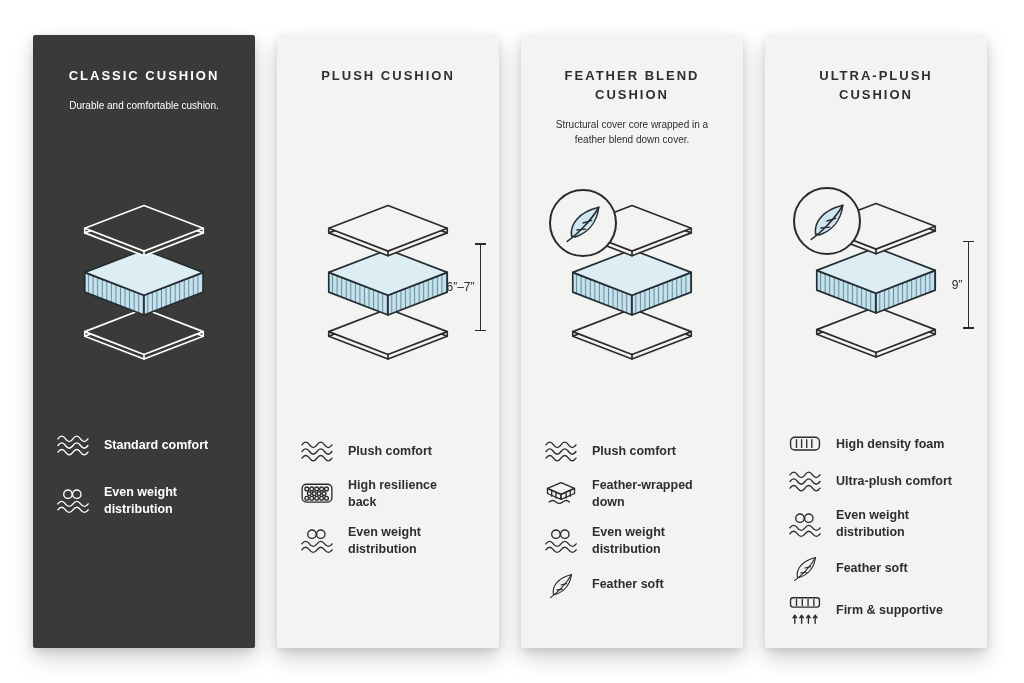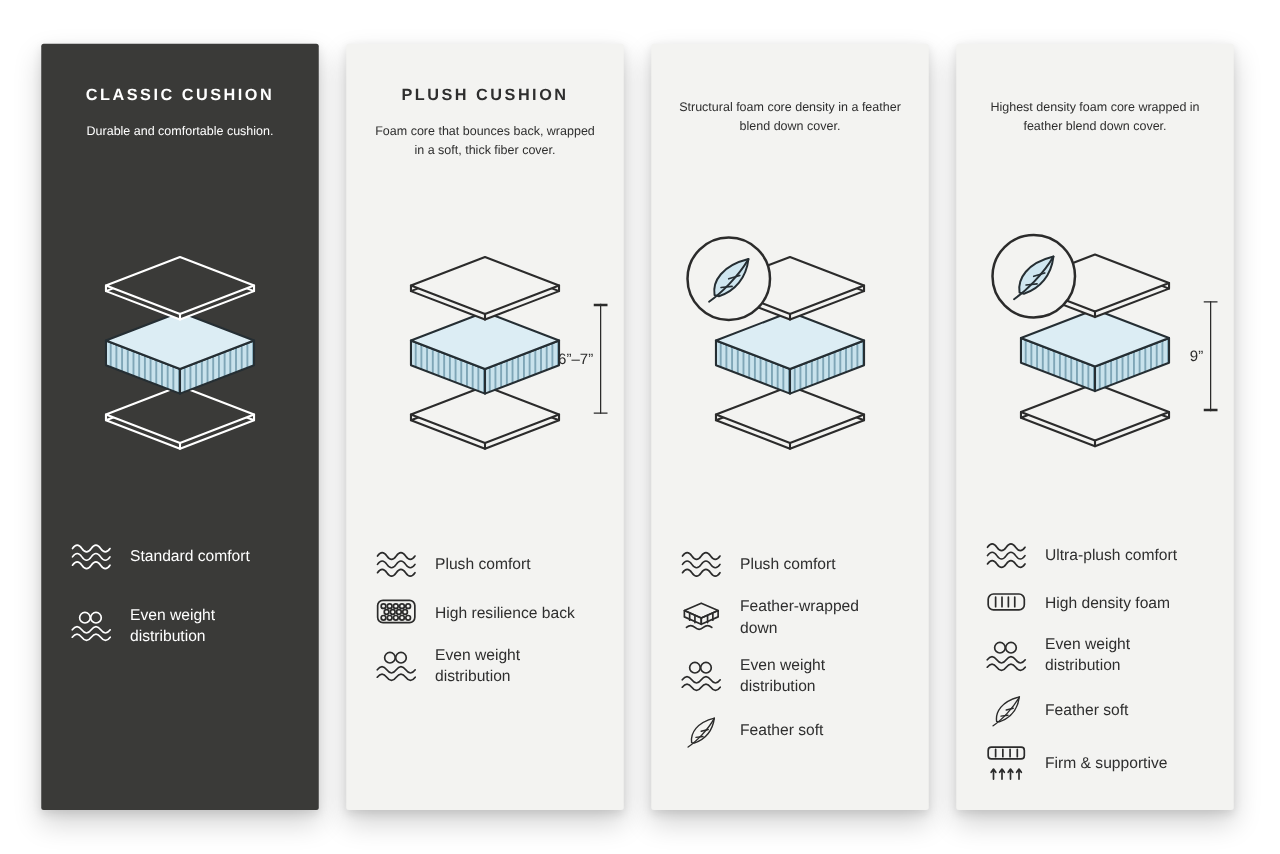--- a/index.html
+++ b/index.html
@@ -23,21 +23,21 @@
   .cushion .foamside{fill:url(#vhatch);stroke:#252e33;stroke-width:2.2;stroke-linejoin:round;}
   .badge{position:absolute;top:2px;left:8px;width:64px;height:64px;border-radius:50%;
          border:2px solid var(--line);background:var(--bg);
          display:flex;align-items:center;justify-content:center;}
   .dim{position:absolute;top:56px;right:-2px;display:flex;align-items:center;gap:5px;color:#2b2b2b;}
   .dim-label{font-size:12px;white-space:nowrap;}
   .dim-line{position:relative;width:1.5px;height:88px;background:#2b2b2b;}
   .dim-line::before,.dim-line::after{content:"";position:absolute;left:-4.5px;width:10.5px;height:1.5px;background:#2b2b2b;}
   .dim-line::before{top:0;}.dim-line::after{bottom:0;}
   .features{list-style:none;margin:26px 0 0;padding:0 0 0 2px;display:flex;
-            flex-direction:column;gap:13px;}
+            flex-direction:column;gap:13px;font-weight:bold;}
   .panel.dark .features{gap:26px;margin-top:20px;}
   .feature{display:flex;align-items:center;gap:13px;}
   .ficon{flex:0 0 36px;display:flex;justify-content:center;color:var(--line);}
   .flabel{font-size:12.5px;line-height:1.35;max-width:120px;}
   .defs-svg{position:absolute;width:0;height:0;}
   .icon-stroke{stroke:currentColor;fill:none;stroke-width:1.6;stroke-linecap:round;stroke-linejoin:round;}
 </style>
 </head>
 <body>
 
@@ -150,21 +150,20 @@
             </svg>
           </span>
         <span class="flabel">Even weight distribution</span>
       </li>
     </ul>
   </article>
 
   <article class="panel light">
     <div class="panel-head">
       <h2 class="panel-title">PLUSH CUSHION</h2>
-      <p class="panel-desc">Foam core that bounces back, wrapped in a soft, thick fiber cover.</p>
     </div>
     <div class="illus">
       <svg class="cushion" viewBox="0 0 200 212">
         <path class="plate" d="M100 148 L178 178 L100 208 L22 178 Z"></path>
         <path class="plate" d="M100 142 L178 172 L100 202 L22 172 Z"></path>
         <path class="edge" d="M22 172 L22 178 M178 172 L178 178 M100 202 L100 208"></path>
         <path class="foamside" d="M22 94 L22 120 L100 150 L100 124 Z"></path>
         <path class="foamside" d="M178 94 L178 120 L100 150 L100 124 Z"></path>
         <path class="foamtop" d="M100 64 L178 94 L100 124 L22 94 Z"></path>
         <path class="plate" d="M100 12 L178 42 L100 72 L22 42 Z"></path>
@@ -199,21 +198,22 @@
               <use href="#i-weight"></use>
             </svg>
           </span>
         <span class="flabel">Even weight distribution</span>
       </li>
     </ul>
   </article>
 
   <article class="panel light">
     <div class="panel-head">
-      <p class="panel-desc">Structural foam core density in a feather blend down cover.</p>
+      <h2 class="panel-title">FEATHER BLEND CUSHION</h2>
+      <p class="panel-desc">Structural cover core wrapped in a feather blend down cover.</p>
     </div>
     <div class="illus">
       <svg class="cushion" viewBox="0 0 200 212">
         <path class="plate" d="M100 148 L178 178 L100 208 L22 178 Z"></path>
         <path class="plate" d="M100 142 L178 172 L100 202 L22 172 Z"></path>
         <path class="edge" d="M22 172 L22 178 M178 172 L178 178 M100 202 L100 208"></path>
         <path class="foamside" d="M22 94 L22 120 L100 150 L100 124 Z"></path>
         <path class="foamside" d="M178 94 L178 120 L100 150 L100 124 Z"></path>
         <path class="foamtop" d="M100 64 L178 94 L100 124 L22 94 Z"></path>
         <path class="plate" d="M100 12 L178 42 L100 72 L22 42 Z"></path>
@@ -257,21 +257,21 @@
               <use href="#i-feather"></use>
             </svg>
           </span>
         <span class="flabel">Feather soft</span>
       </li>
     </ul>
   </article>
 
   <article class="panel light">
     <div class="panel-head">
-      <p class="panel-desc">Highest density foam core wrapped in feather blend down cover.</p>
+      <h2 class="panel-title">ULTRA-PLUSH CUSHION</h2>
     </div>
     <div class="illus">
       <svg class="cushion" viewBox="0 0 200 212">
         <path class="plate" d="M100 148 L178 178 L100 208 L22 178 Z"></path>
         <path class="plate" d="M100 142 L178 172 L100 202 L22 172 Z"></path>
         <path class="edge" d="M22 172 L22 178 M178 172 L178 178 M100 202 L100 208"></path>
         <path class="foamside" d="M22 94 L22 120 L100 150 L100 124 Z"></path>
         <path class="foamside" d="M178 94 L178 120 L100 150 L100 124 Z"></path>
         <path class="foamtop" d="M100 64 L178 94 L100 124 L22 94 Z"></path>
         <path class="plate" d="M100 12 L178 42 L100 72 L22 42 Z"></path>
@@ -284,36 +284,36 @@
           </svg>
       </div>
       <div class="dim">
         <span class="dim-label">9”</span>
         <span class="dim-line"></span>
       </div>
     </div>
     <ul class="features">
       <li class="feature">
         <span class="ficon">
+            <svg width="34" height="24" viewBox="0 0 40 28">
+              <use href="#i-density"></use>
+            </svg>
+          </span>
+        <span class="flabel">High density foam</span>
+      </li>
+      <li class="feature">
+        <span class="ficon">
             <svg width="34" height="25" viewBox="0 0 40 30">
               <use href="#i-wave"></use>
             </svg>
           </span>
         <span class="flabel">Ultra-plush comfort</span>
       </li>
       <li class="feature">
         <span class="ficon">
-            <svg width="34" height="24" viewBox="0 0 40 28">
-              <use href="#i-density"></use>
-            </svg>
-          </span>
-        <span class="flabel">High density foam</span>
-      </li>
-      <li class="feature">
-        <span class="ficon">
             <svg width="34" height="27" viewBox="0 0 40 32">
               <use href="#i-weight"></use>
             </svg>
           </span>
         <span class="flabel">Even weight distribution</span>
       </li>
       <li class="feature">
         <span class="ficon">
             <svg width="28" height="28" viewBox="0 0 40 40">
               <use href="#i-feather"></use>

